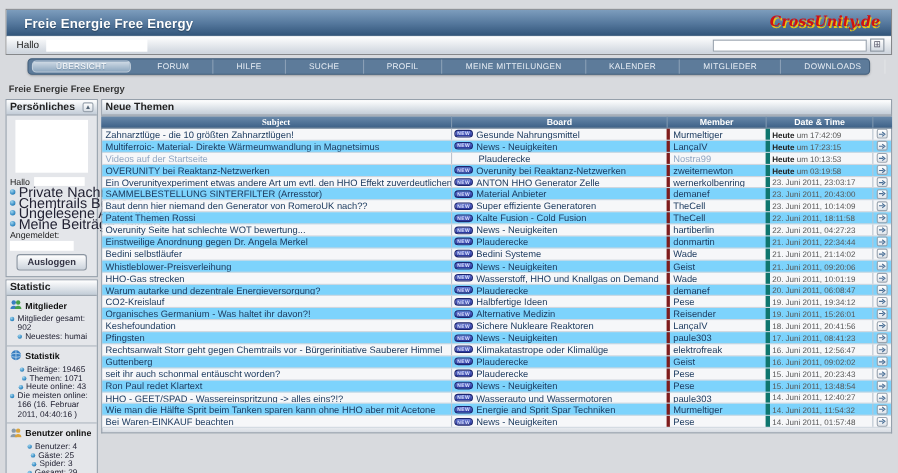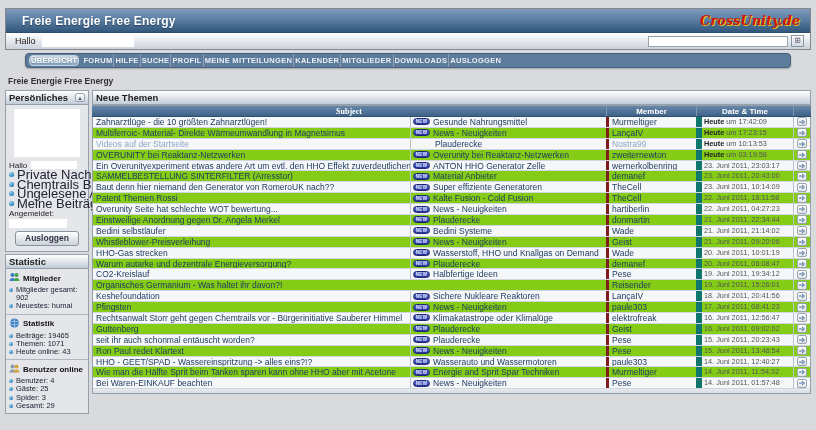--- a/index.html
+++ b/index.html
@@ -14,21 +14,21 @@
   .logo { font-family:"DejaVu Serif",serif; font-style:italic; font-weight:bold; font-size:13px; color:#cf1212; text-shadow:1px 1px 0 #e8c714; }
   .hallobar { height:16px; background:linear-gradient(#ffffff,#ccd3dc); display:flex; align-items:center; padding:0 6px 0 9px; font-size:9px; color:#222; }
   .hallobar .blankname { width:92px; height:11px; background:#fff; margin-left:6px; }
   .hallobar .spacer { flex:1; }
   .searchbox { width:140px; height:11px; border:1px solid #98a2ad; background:#fff; font-size:8px; padding:0 2px; }
   .searchbtn { width:13px; height:12px; margin-left:3px; border:1px solid #8a94a0; background:linear-gradient(#fff,#d4dae2); font-size:8px; line-height:10px; color:#556; text-align:center; cursor:pointer; }
 
   
   .navwrap { margin:3px 20px 0 20px; }
   .navbar { height:15px; background:#5d7b9a; border:1px solid #44607d; border-radius:4px; display:flex; align-items:stretch; padding:0 3px; box-shadow:0 1px 2px rgba(0,0,0,.25); }
-  .tab { display:flex; align-items:center; padding:0 1px; font-size:7.5px; font-weight:bold; color:#e9eff6; letter-spacing:.3px; border-right:1px solid rgba(255,255,255,.28); cursor:pointer; white-space:nowrap; }
+  .tab { display:flex; align-items:center; padding:0 21px; font-size:7.5px; font-weight:normal; color:#e9eff6; letter-spacing:.3px; border-right:1px solid rgba(255,255,255,.28); cursor:pointer; white-space:nowrap; }
   .tab:last-child { border-right:none; }
   .tab.active { background:linear-gradient(#cfdae5,#8da7bf); color:#ffffff; border-radius:4px; margin:1px 3px 1px 0; border:1px solid #c2d0dd; text-shadow:0 1px 1px #6b87a2; }
 
   .breadcrumb { margin:8px 0 4px 3px; font-size:8.5px; font-weight:bold; color:#333; }
 
   
   .content { display:flex; align-items:flex-start; gap:3px; }
   .sidebar { width:84px; flex:none; }
   .panel { border:1px solid #96a0ab; background:#e4e6ea; margin-bottom:2px; }
   .panel-header { height:14px; background:linear-gradient(#ffffff,#c2ccd7); border-bottom:1px solid #96a0ab; display:flex; align-items:center; justify-content:space-between; padding:0 3px; font-size:9.5px; font-weight:bold; color:#222; }
@@ -40,35 +40,35 @@
   .slink { display:flex; align-items:center; gap:3px; padding:0 3px; height:9.5px; font-size:13px; color:#223; cursor:pointer; white-space:nowrap; }
   .dot { width:5px; height:5px; border-radius:50%; flex:none; background:radial-gradient(circle at 35% 30%, #9fd4ee, #2f87c2 65%, #1c5d8d); }
   .angemeldet { font-size:8px; color:#222; padding:1px 3px 0 3px; }
   .angblank { width:58px; height:9px; background:#fff; margin:1px 0 2px 3px; }
   .logoutbtn { display:block; margin:3px auto 5px auto; font-size:8.5px; font-weight:bold; color:#334; padding:1px 9px 2px 9px; background:linear-gradient(#ffffff,#ccd3dc); border:1px solid #8a94a0; border-radius:3px; cursor:pointer; font-family:"Liberation Sans",sans-serif; }
 
   .stat-section { padding:2px 2px 3px 2px; border-bottom:1px solid #aeb6bf; }
   .stat-section:last-child { border-bottom:none; }
   .stat-head { display:flex; align-items:center; gap:3px; font-size:8px; font-weight:bold; color:#111; padding:1px 1px 2px 1px; }
   .sicon { width:11px; height:10px; flex:none; }
-  .stat-line { display:flex; gap:3px; font-size:7.5px; line-height:8.2px; color:#223; padding-left:1px; }
+  .stat-line { display:flex; gap:3px; font-size:7.5px; line-height:8.2px; color:#223; padding-left:1px;justify-content:center; }
   .stat-line .dot { width:4px; height:4px; margin-top:2px; }
   .stat-line span { white-space:normal; }
 
   
   .main { flex:1; min-width:0; }
   .thead { display:flex; height:11px; background:linear-gradient(#6888aa,#3e6288); border-bottom:1px solid #2f4f70; color:#fff; font-size:8px; font-weight:bold; }
   .thead > div { display:flex; align-items:center; justify-content:center; border-right:1px solid #7e97b0; }
   .tbody { border-left:1px solid #96a0ab; border-right:1px solid #96a0ab; }
   .trow { display:flex; height:10.9px; align-items:stretch; background:#f6f7f9; border-bottom:1px solid #cfd6de; }
-  .trow.alt { background:#84cc16; }
+  .trow.alt { background:#7dd3fc; }
   .c-subject { flex:1; min-width:0; display:flex; align-items:center; padding:0 3px; font-size:8.5px; color:#1e3c60; white-space:nowrap; overflow:hidden; cursor:pointer; }
   .c-board { width:196px; flex:none; display:flex; align-items:center; gap:3px; padding:0 2px; border-left:1px solid #b9c3cf; font-size:8.5px; color:#1e3c60; white-space:nowrap; overflow:hidden; }
   .c-member { width:90px; flex:none; display:flex; align-items:center; padding:0 3px; border-left:3px solid #7f1d1d; font-size:8.5px; color:#1e3c60; white-space:nowrap; overflow:hidden; cursor:pointer; }
-  .c-date { width:97px; flex:none; display:flex; align-items:flex-start; padding:0 2px; border-left:6px solid #0f766e; font-size:7.3px; color:#555; white-space:nowrap; overflow:hidden; }
+  .c-date { width:97px; flex:none; display:flex; align-items:flex-end; padding:0 2px; border-left:4px solid #0f766e; font-size:7.3px; color:#555; white-space:nowrap; overflow:hidden; }
   .c-date b { color:#222; margin-right:2px; }
   .c-icon { width:17px; flex:none; display:flex; align-items:center; justify-content:center; border-left:1px solid #b9c3cf; }
   .read .c-subject, .read .c-member { color:#90a6c2; }
   .board-name { cursor:pointer; }
   .newbadge { width:17px; height:7px; flex:none; border-radius:4px; background:linear-gradient(#5b6fd0,#27339a); border:1px solid #1d2670; color:#dfe6ff; font-size:4.5px; font-weight:bold; text-align:center; line-height:6px; letter-spacing:.4px; }
   .badge-spacer { width:19px; flex:none; }
   .lastpost { width:10px; height:9px; border:1px solid #9aa4af; border-radius:2px; background:linear-gradient(#fff,#dfe4ea); display:flex; align-items:center; justify-content:center; cursor:pointer; }
   .lastpost svg { display:block; }
   .tfoot { height:5px; background:linear-gradient(#e8ebef,#d6dbe2); border:1px solid #96a0ab; border-top:none; }
 </style>
@@ -182,20 +182,24 @@
                 <span>Beiträge: 19465</span>
               </div>
               <div class="stat-line">
                 <span class="dot"></span>
                 <span>Themen: 1071</span>
               </div>
               <div class="stat-line">
                 <span class="dot"></span>
                 <span>Heute online: 43</span>
               </div>
+              <div class="stat-line">
+                <span class="dot"></span>
+                <span>Die meisten online: 166 (16. Februar 2011, 04:40:16 )</span>
+              </div>
             </div>
             <div class="stat-section">
               <div class="stat-head">
                 <span><svg class="sicon" viewBox="0 0 11 10">
                     <circle cx="3.5" cy="3.5" r="2" fill="#8a9aa8"></circle>
                     <circle cx="7.5" cy="3.5" r="2" fill="#d9a33c"></circle>
                     <path d="M0.5 9.5c0-2 1.5-3 3-3s3 1 3 3z" fill="#8a9aa8"></path>
                     <path d="M4.5 9.5c0-2 1.5-3 3-3s3 1 3 3z" fill="#d9a33c"></path>
                   </svg></span>
                 <span>Benutzer online</span>
@@ -223,20 +227,21 @@
     </div>
 
     <div class="main">
       <div class="panel" style="margin-bottom:0;">
         <div class="panel-header">
           <span>Neue Themen</span>
         </div>
       </div>
       <div class="thead" id="thead">
           <div style="flex: 1 1 0%; font-family: Liberation Serif, serif;">Subject</div>
+          <div style="width: 196px; flex: 0 0 auto;">Board</div>
           <div style="width: 90px; flex: 0 0 auto;">Member</div>
           <div style="width: 97px; flex: 0 0 auto;">Date &amp; Time</div>
           <div style="width: 17px; flex: 0 0 auto; border-right: none;"></div>
         </div>
       <div class="tbody" id="tbody">
           <div class="trow">
             <div class="c-subject">Zahnarztlüge - die 10 größten Zahnarztlügen!</div>
             <div class="c-board">
               <span class="newbadge">NEW</span>
               <span class="board-name">Gesunde Nahrungsmittel</span>
@@ -470,20 +475,24 @@
             <div class="c-icon">
               <span class="lastpost">
                 <svg width="7" height="6" viewBox="0 0 7 6">
                   <path d="M0 3h4M3 1l2.5 2L3 5" stroke="#4a6f96" stroke-width="1" fill="none"></path>
                 </svg>
               </span>
             </div>
           </div>
           <div class="trow alt">
             <div class="c-subject">Organisches Germanium - Was haltet ihr davon?!</div>
+            <div class="c-board">
+              <span class="newbadge">NEW</span>
+              <span class="board-name">Alternative Medizin</span>
+            </div>
             <div class="c-member">Reisender</div>
             <div class="c-date">19. Juni 2011, 15:26:01</div>
             <div class="c-icon">
               <span class="lastpost">
                 <svg width="7" height="6" viewBox="0 0 7 6">
                   <path d="M0 3h4M3 1l2.5 2L3 5" stroke="#4a6f96" stroke-width="1" fill="none"></path>
                 </svg>
               </span>
             </div>
           </div>

